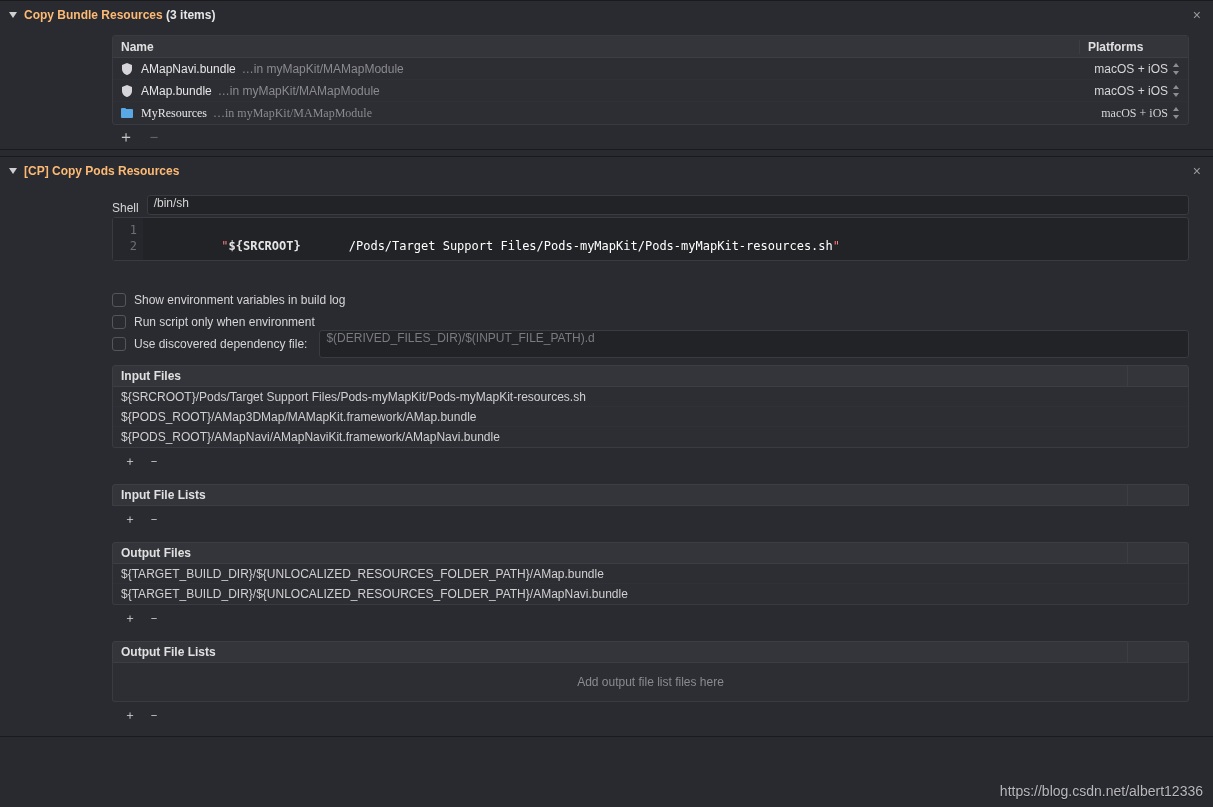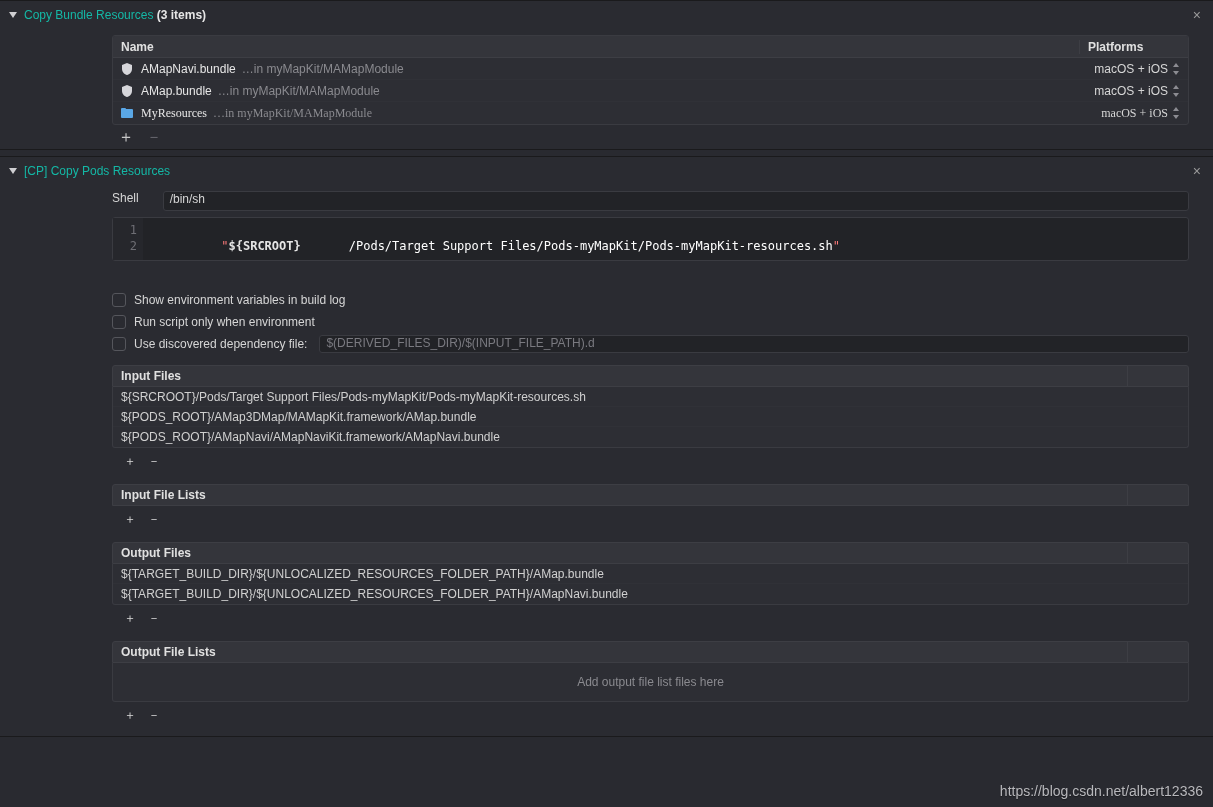--- a/index.html
+++ b/index.html
@@ -25,21 +25,21 @@
     padding: 0 8px;
     background: #2a2b31;
     cursor: default;
   }
   .disclosure {
     width: 10px;
     height: 10px;
     margin-right: 6px;
     color: #d0d0d0;
   }
-  .phase-title { font-weight: 400; color: #14b8a6; }
+  .phase-title { font-weight: 700; color: #fdba74; }
   .phase-count { color: #e6e6e6; font-weight: 600; }
   .close-x {
     margin-left: auto;
     color: #9a9a9a;
     font-size: 14px;
     line-height: 1;
     padding: 2px 4px;
   }
   .indent-block { margin-left: 112px; margin-right: 24px; }
 
@@ -74,21 +74,21 @@
   .row-main { color: #e6e6e6; }
   .row-sub { color: #8a8a8f; margin-left: 6px; }
   .row-plat { margin-left: auto; margin-right: 8px; color: #d6d6d6; display:flex; align-items:center; gap:4px;}
   .upd { font-size: 10px; color:#7a7a80;}
 
   .addrem { display:flex; gap:12px; height:24px; align-items:center; padding-left:6px;}
   .addrem .btn { color:#c8c8c8; font-size:16px; line-height:1; }
   .addrem .btn.dim { color:#6a6a70; }
 
   
-  .shell-row { display:flex; align-items:flex-start; height:24px; margin-top:6px; gap:20px;}
+  .shell-row { display:flex; align-items:flex-end; height:24px; margin-top:6px; gap:4px;}
   .shell-label { color:#d6d6d6; margin-right:4px; font-weight:500;}
   .shell-input {
     flex:1; background:#222327; border:1px solid #3a3b41; border-radius:3px;
     height:20px; padding:0 6px; color:#d6d6d6;
   }
 
   
   .code {
     margin-top:2px; background:#222327; border:1px solid #3a3b41; border-radius:3px;
     font-family: "SF Mono", Menlo, monospace; font-size:12px;
@@ -105,21 +105,21 @@
   
   .checks { margin-top:28px; }
   .check-row { display:flex; align-items:center; height:22px; gap:8px; }
   .chk {
     width:14px; height:14px; border:1px solid #55565c; border-radius:3px;
     background:#2a2b31;
   }
   .chk-label { color:#d6d6d6; }
   .dep-input {
     flex:1; background:#222327; border:1px solid #3a3b41; border-radius:3px;
-    height:18px; padding:0 6px; color:#7a7a80; margin-left:4px;
+    height:28px; padding:0 6px; color:#7a7a80; margin-left:4px;
   }
 
   
   .section-head {
     margin-top:10px; background:#34353b; border:1px solid #3d3e44;
     border-radius:3px 3px 0 0; height:22px; display:flex; align-items:center;
     padding:0 8px; font-weight:600; color:#e0e0e0; position:relative;
   }
   .section-head .divider { position:absolute; right:60px; top:0; bottom:0; width:1px; background:#3d3e44;}
   .file-list {

